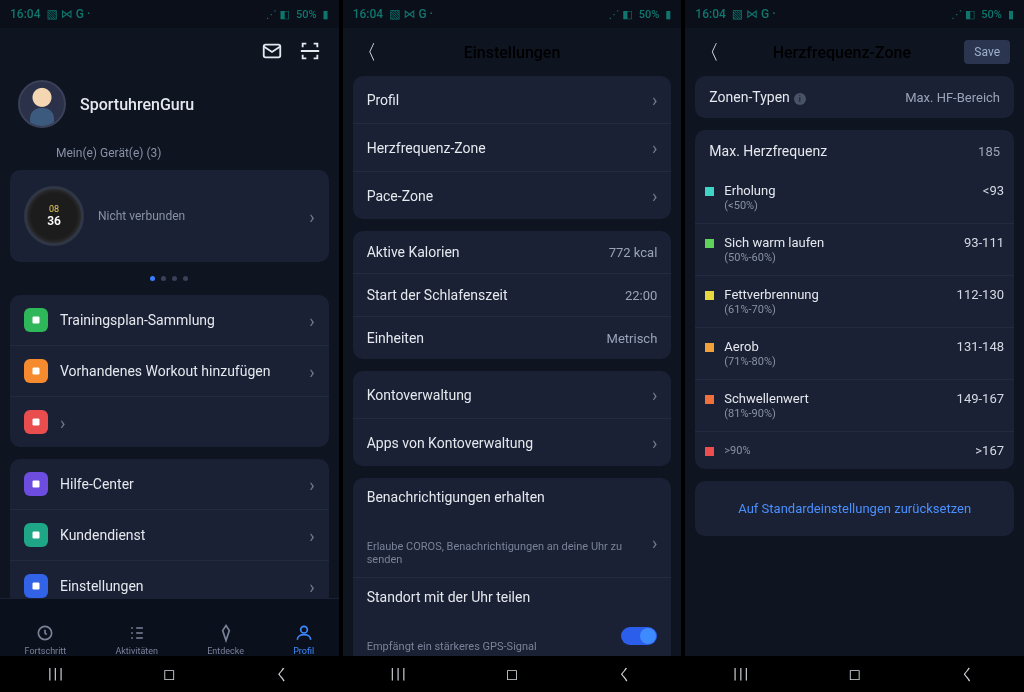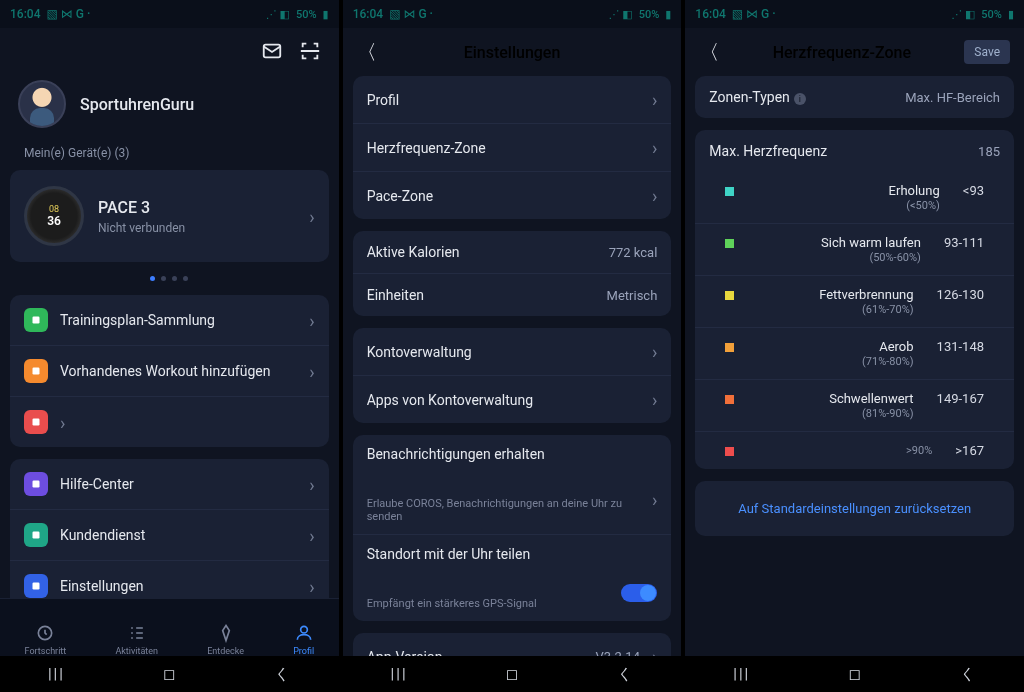--- a/index.html
+++ b/index.html
@@ -55,21 +55,21 @@
     border: 2px solid #3a4058;
     background: radial-gradient(circle at 50% 35%, #f5d6b3 0 9px, #2a3148 10px);
     position: relative;
     overflow: hidden;
   }
   .avatar::after {
     content: ""; position: absolute; bottom: 0; left: 10px; right: 10px; height: 18px;
     background: #3c5a7d; border-radius: 10px 10px 0 0;
   }
   .username { font-size: 16px; font-weight: 500; }
-  .devices-label { padding: 0 24px 10px; font-size: 12px; color: #8891a6; }
+  .devices-label { padding: 0 24px 10px; font-size: 12px; color: #8891a6; margin-left: 32px; }
   .device-card {
     margin: 0 10px 10px; background: #1a2134; border-radius: 10px;
     display: flex; align-items: center; padding: 16px 14px; gap: 14px;
   }
   .watchface {
     width: 60px; height: 60px; border-radius: 50%;
     background: radial-gradient(circle, #1c1c1c 0 60%, #2a2a2a 70%);
     border: 3px solid #2f3645;
     display: flex; flex-direction: column; align-items: center; justify-content: center;
     font-size: 9px; color: #e6cf5a;
@@ -136,21 +136,21 @@
   .toggle {
     width: 36px; height: 18px; border-radius: 10px; background: #2b5eea;
     position: relative; flex-shrink: 0;
   }
   .toggle::after {
     content: ""; position: absolute; right: 1px; top: 1px; width: 16px; height: 16px;
     border-radius: 50%; background: #3d8bff;
   }
 
   
-  .zone-row { display: flex; align-items: flex-start; padding: 11px 30px; gap: 23px; font-size: 13px; text-align: right; }
+  .zone-row { display: flex; align-items: flex-start; padding: 11px 10px; gap: 10px; font-size: 13px; }
   .zone-row + .zone-row { border-top: 1px solid #232b42; }
   .zone-sq { width: 9px; height: 9px; margin-top: 4px; flex-shrink: 0; }
   .zone-col { flex: 1; display: flex; flex-direction: column; }
   .zone-sub { font-size: 11px; color: #8891a6; margin-top: 1px; }
   .zone-val { color: #d5d9e3; font-size: 13px; }
   .reset-btn {
     margin: 10px 10px 0; background: #1a2134; color: #4a90ff;
     text-align: center; padding: 20px; border-radius: 10px; font-size: 13px;
   }
   .info-ic { display:inline-block; width:12px; height:12px; border-radius:50%; background:#4a5268; color:#0f1421; font-size:9px; text-align:center; line-height:12px; margin-left:4px;}
@@ -188,21 +188,20 @@
       <div class="avatar"></div>
       <div class="username">SportuhrenGuru</div>
     </div>
     <div class="devices-label">Mein(e) Gerät(e) (3)</div>
     <div class="device-card">
       <div class="watchface">
         <div>08</div>
         <div class="t2">36</div>
       </div>
       <div class="device-info">
-        <div class="device-name">PACE 3</div>
         <div class="device-status">Nicht verbunden</div>
       </div>
       <div class="chev">›</div>
     </div>
     <div class="dots">
       <div class="dot active"></div>
         <div class="dot"></div>
         <div class="dot"></div>
         <div class="dot"></div>
     </div>
@@ -330,20 +329,24 @@
           <div class="label">Pace-Zone</div>
           <div class="chev">›</div>
         </div>
       </div>
     <div class="card" id="s2g2">
         <div class="row">
           <div class="label">Aktive Kalorien</div>
           <div class="value">772 kcal</div>
         </div>
         <div class="row">
+          <div class="label">Start der Schlafenszeit</div>
+          <div class="value">22:00</div>
+        </div>
+        <div class="row">
           <div class="label">Einheiten</div>
           <div class="value">Metrisch</div>
         </div>
       </div>
     <div class="card" id="s2g3">
         <div class="row">
           <div class="label">Kontoverwaltung</div>
           <div class="chev">›</div>
         </div>
         <div class="row">
@@ -423,21 +426,21 @@
               <div class="zone-sub">(50%-60%)</div>
             </div>
             <div class="zone-val">93-111</div>
           </div>
           <div class="zone-row">
             <div class="zone-sq" style="background:#e8d83e"></div>
             <div class="zone-col">
               <div>Fettverbrennung</div>
               <div class="zone-sub">(61%-70%)</div>
             </div>
-            <div class="zone-val">126-130</div>
+            <div class="zone-val">112-130</div>
           </div>
           <div class="zone-row">
             <div class="zone-sq" style="background:#f2a03a"></div>
             <div class="zone-col">
               <div>Aerob</div>
               <div class="zone-sub">(71%-80%)</div>
             </div>
             <div class="zone-val">131-148</div>
           </div>
           <div class="zone-row">

